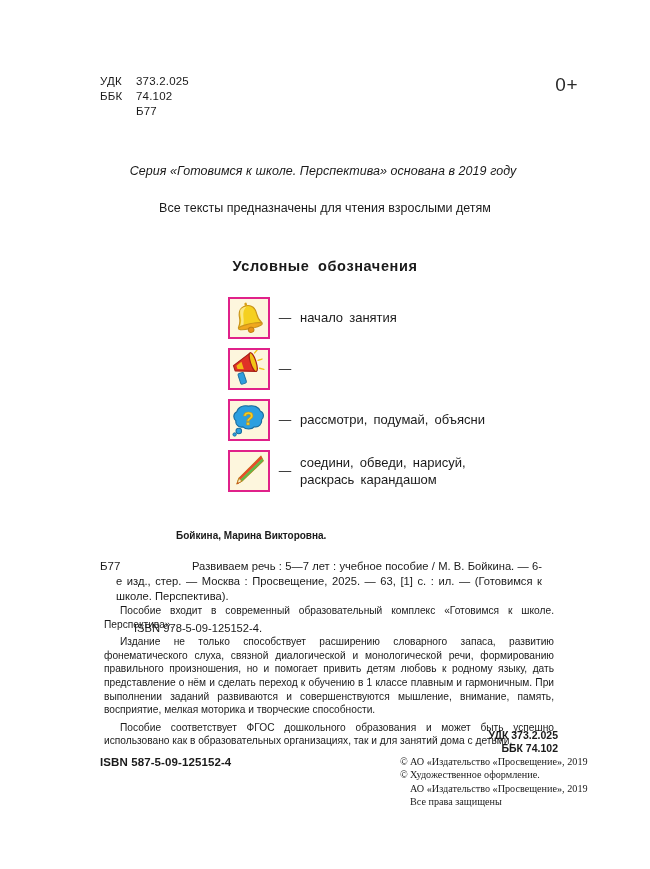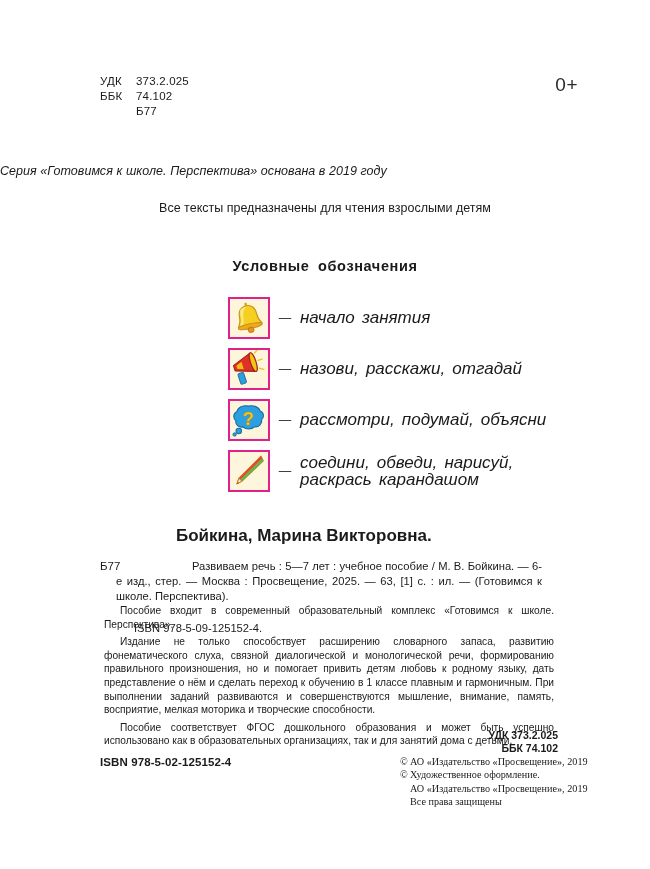--- a/index.html
+++ b/index.html
@@ -44,21 +44,21 @@
     font-size: 19px;
     color: #2a2a2a;
     letter-spacing: 0.5px;
   }
 
   
   .series-line {
     position: absolute;
     left: 0; right: 4px;
     top: 164px;
-    text-align: left;
+    text-align: center;
     font-style: italic;
     font-size: 12.5px;
     letter-spacing: 0.05px;
   }
 
   .audience-line {
     position: absolute;
     left: 0; right: 0;
     top: 201px;
     text-align: center;
@@ -99,35 +99,34 @@
     overflow: hidden;
   }
   .legend-icon svg { display: block; }
   .legend-dash {
     flex: 0 0 auto;
     width: 30px;
     text-align: center;
     font-size: 12.5px;
   }
   .legend-text {
-    font-size: 17px;
+    font-size: 13px;
     line-height: 17px;
     word-spacing: 2.5px;
-    font-style: italic;
   }
 
   
   .biblio {
     position: absolute;
     left: 100px;
     top: 528px;
     width: 458px;
   }
   .biblio-author {
-    font-size: 17px;
+    font-size: 10px;
     font-weight: bold;
     margin-left: 76px;
     line-height: 15px;
   }
   .biblio-body {
     position: relative;
     font-size: 11.2px;
     line-height: 15.2px;
     text-align: justify;
     margin-top: 2px;
@@ -253,21 +252,20 @@
             <ellipse cx="27" cy="15" rx="3" ry="10.6" fill="#f2c416" stroke="#a61f17" stroke-width="1.2"></ellipse>
             <g stroke="#f2c416" stroke-width="1.5" stroke-linecap="round">
               <line x1="31.5" y1="6" x2="35.5" y2="3.5"></line>
               <line x1="32.5" y1="14.8" x2="37" y2="14.8"></line>
               <line x1="31.5" y1="23.5" x2="35.5" y2="26"></line>
             </g>
           </g>
         </svg>
       </div>
       <div class="legend-dash">—</div>
-      <div class="legend-text">назови,  расскажи,  отгадай</div>
     </div>
 
     <div class="legend-item">
       <div class="legend-icon">
         <svg width="37" height="37" viewBox="0 0 40 40" aria-hidden="true">
           <path d="M20 5.5 C25.5 4.2 31.5 6.5 32.8 11 C36.8 12.2 37.2 17.8 34 20.4 C35 24.5 31 28.8 26.5 27.8 C23.5 31.2 17 31 14 28 C9.5 29.2 5.6 25.5 6.4 21.4 C3 18.8 3.5 13.2 7.4 11.6 C8.4 7 14.2 4.2 20 5.5 Z" fill="#2b9fe0" stroke="#1a6d9e" stroke-width="1.2" stroke-linejoin="round"></path>
             <circle cx="9.5" cy="32.5" r="3" fill="#2b9fe0" stroke="#1a6d9e" stroke-width="1.1"></circle>
             <circle cx="5" cy="36.2" r="1.8" fill="#2b9fe0" stroke="#1a6d9e" stroke-width="1"></circle>
             <text x="20" y="25.6" text-anchor="middle" font-family="Liberation Sans, sans-serif" font-size="20" font-weight="bold" fill="#f5d020" stroke="#c9931a" stroke-width="0.7">?</text>
         </svg>
@@ -310,21 +308,21 @@
     <p>Пособие входит в современный образовательный комплекс «Готовимся к школе. Перспектива».</p>
     <p>Издание не только способствует расширению словарного запаса, развитию фонематического слуха, связной диалогической и монологической речи, формированию правильного произношения, но и помогает привить детям любовь к родному языку, дать представление о нём и сделать переход к обучению в 1 классе плавным и гармоничным. При выполнении заданий развиваются и совершенствуются мышление, внимание, память, восприятие, мелкая моторика и творческие способности.</p>
     <p>Пособие соответствует ФГОС дошкольного образования и может быть успешно использовано как в образовательных организациях, так и для занятий дома с детьми.</p>
   </div>
 
   <div class="footer-udk">
     <div>УДК 373.2.025</div>
     <div>ББК 74.102</div>
   </div>
 
-  <div class="footer-isbn">ISBN 978-5-02-125152-4</div>
+  <div class="footer-isbn">ISBN 587-5-09-125152-4</div>
 
   <div class="copyright">
     <span class="c-line">
       <span class="c-sym">©</span><span>АО «Издательство «Просвещение», 2019</span>
     </span>
     <span class="c-line">
       <span class="c-sym">©</span><span>Художественное оформление.</span>
     </span>
     <span class="c-line sub">
       <span>АО «Издательство  «Просвещение», 2019</span>

